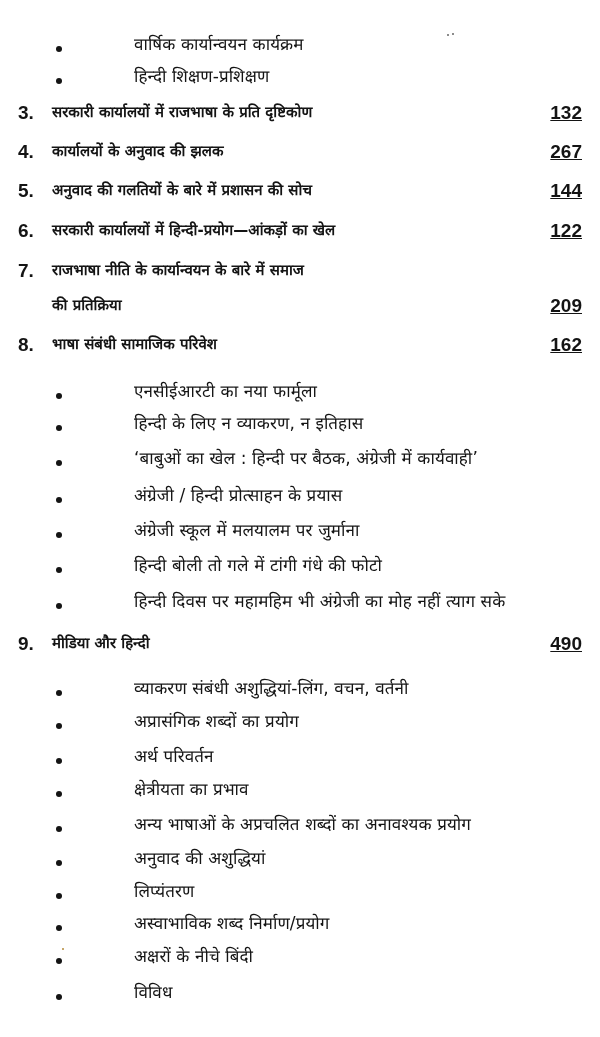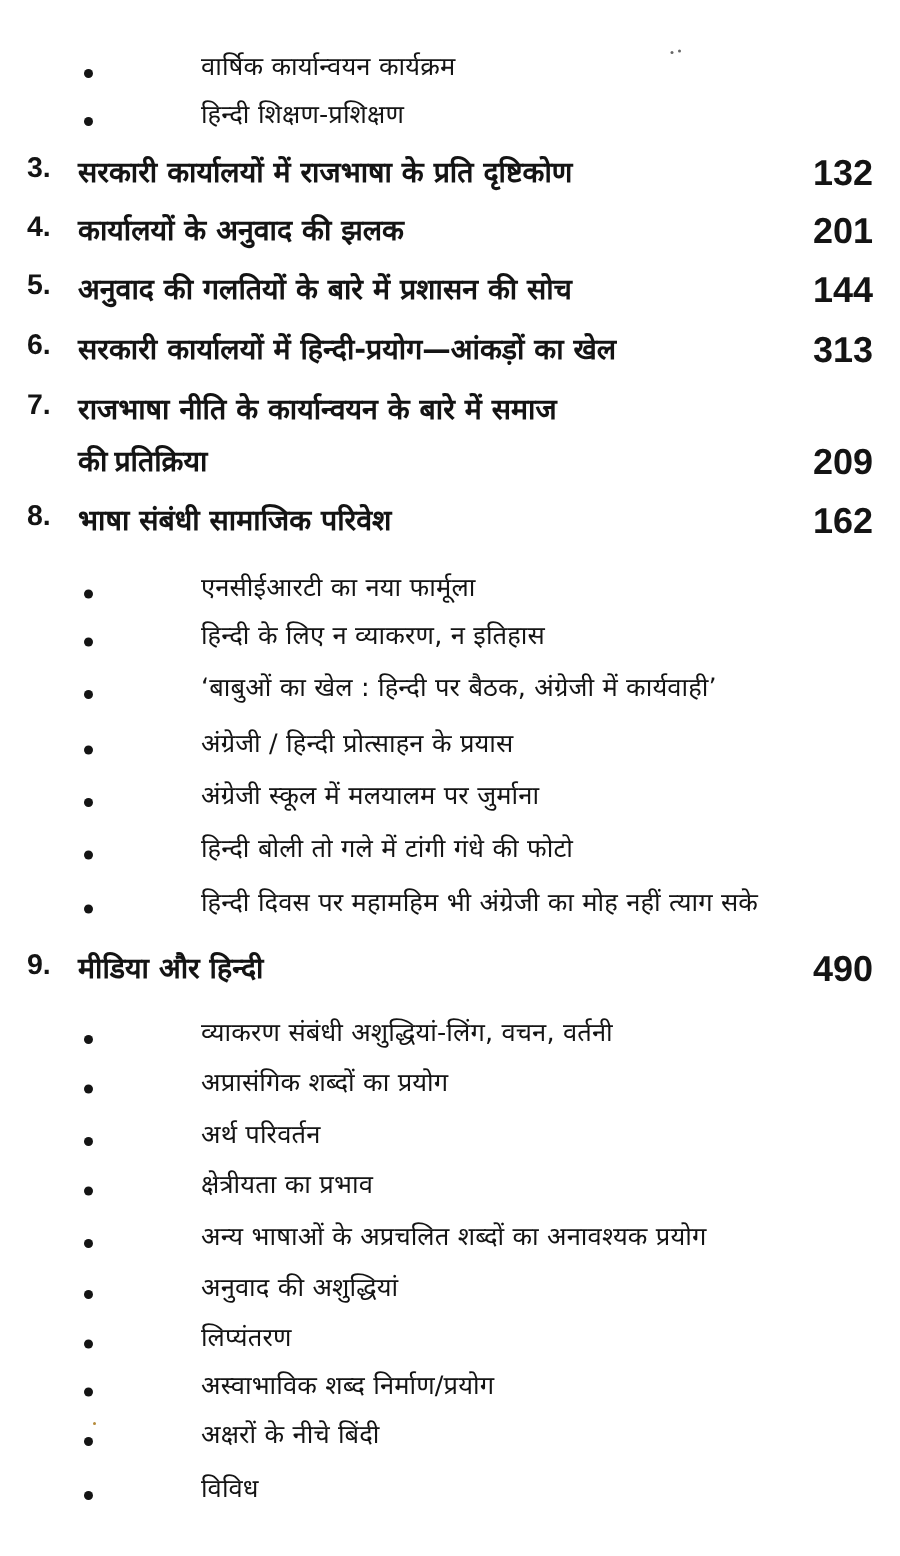--- a/index.html
+++ b/index.html
@@ -17,26 +17,26 @@
   .sub .text {
     position: absolute; left: 104px; top: -14px;
     font-size: 17px; white-space: nowrap; letter-spacing: 0.1px; margin-left: 30px;
   }
   .ch .num {
     position: absolute; left: 18px; top: -16px;
     font-size: 19px; font-weight: bold; font-family: "Liberation Sans", sans-serif;
   }
   .ch .title {
     position: absolute; left: 52px; top: -17px;
-    font-size: 19px; font-weight: bold; white-space: nowrap;
+    font-size: 15px; font-weight: bold; white-space: nowrap;
   }
-  .ch .title2 { top: 18px; font-family: Liberation Serif, serif; }
+  .ch .title2 { top: 18px; }
   .ch .pg {
     position: absolute; right: 18px; top: -16px;
-    font-size: 24px; font-weight: bold; font-family: "Liberation Sans", sans-serif;
+    font-size: 19px; font-weight: bold; font-family: "Liberation Sans", sans-serif; text-decoration: underline;
   }
   .ch .pg.low { top: 19px; text-align: center; }
   .speck { position: absolute; width: 2px; height: 2px; background: #666; border-radius: 50%; }
 </style>
 </head>
 <body>
 
 <div class="page">
 
   <div class="row sub" style="top:46px">
@@ -50,33 +50,33 @@
 
   <div class="row ch" style="top:118px">
     <span class="num">3.</span>
     <span class="title">सरकारी कार्यालयों में राजभाषा के प्रति दृष्टिकोण</span>
     <span class="pg">132</span>
   </div>
 
   <div class="row ch" style="top:157px">
     <span class="num">4.</span>
     <span class="title">कार्यालयों के अनुवाद की झलक</span>
-    <span class="pg">201</span>
+    <span class="pg">267</span>
   </div>
 
   <div class="row ch" style="top:196px">
     <span class="num">5.</span>
     <span class="title">अनुवाद की गलतियों के बारे में प्रशासन की सोच</span>
     <span class="pg">144</span>
   </div>
 
   <div class="row ch" style="top:236px">
     <span class="num">6.</span>
     <span class="title">सरकारी कार्यालयों में हिन्दी-प्रयोग—आंकड़ों का खेल</span>
-    <span class="pg">313</span>
+    <span class="pg">122</span>
   </div>
 
   <div class="row ch" style="top:276px">
     <span class="num">7.</span>
     <span class="title">राजभाषा नीति के कार्यान्वयन के बारे में समाज</span>
     <span class="title title2">की प्रतिक्रिया</span>
     <span class="pg low">209</span>
   </div>
 
   <div class="row ch" style="top:350px">

